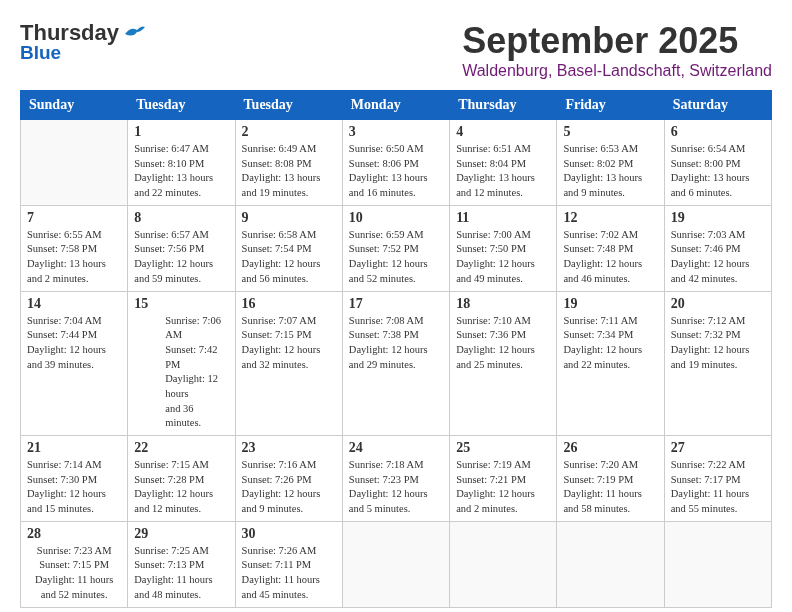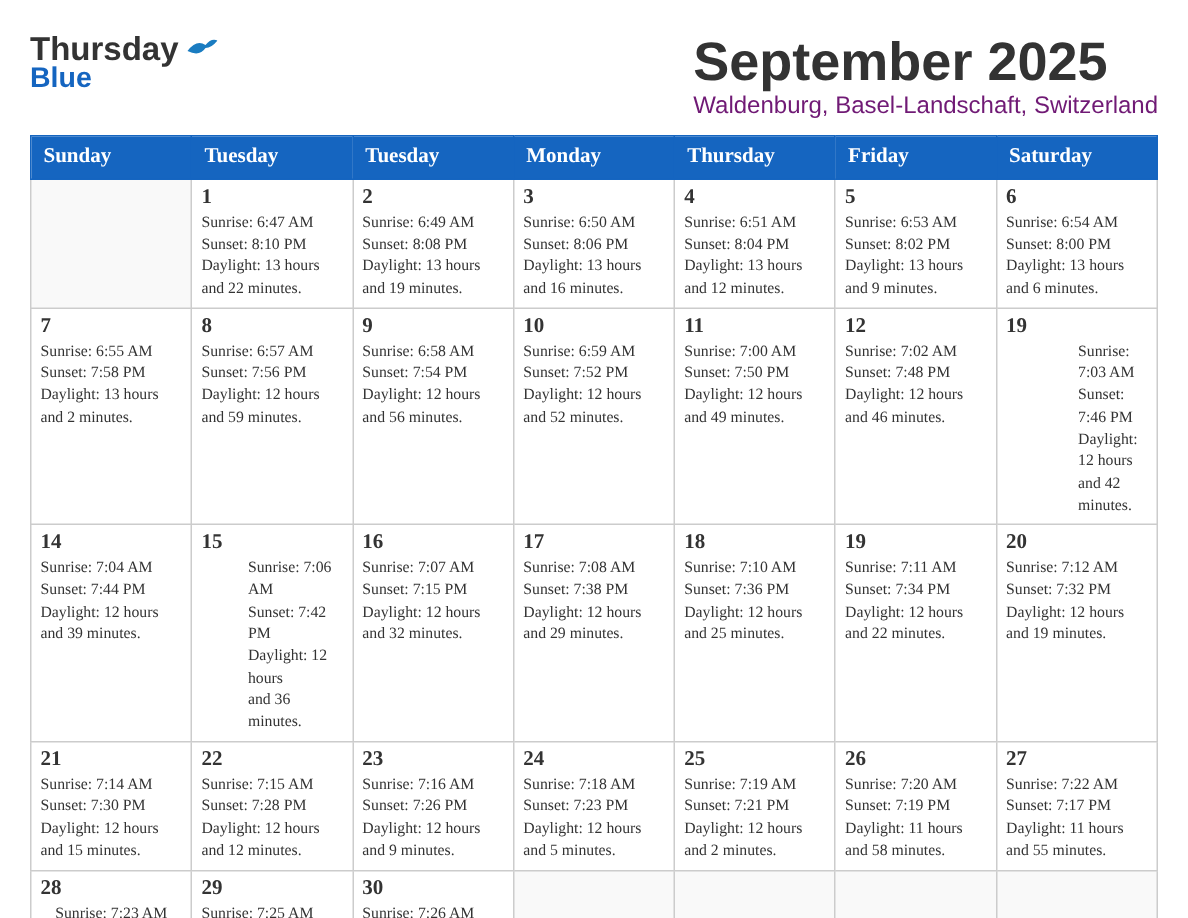--- a/index.html
+++ b/index.html
@@ -192,21 +192,21 @@
         </td>
         <td>
           <span class="day-number">12</span>
           <div class="cell-content" style="white-space: pre-line;">Sunrise: 7:02 AM
 Sunset: 7:48 PM
 Daylight: 12 hours
 and 46 minutes.</div>
         </td>
         <td>
           <span class="day-number">19</span>
-          <div class="cell-content" style="white-space: pre-line; margin-left: 48px;">Sunrise: 7:03 AM
+          <div class="cell-content" style="white-space: pre-line;">Sunrise: 7:03 AM
 Sunset: 7:46 PM
 Daylight: 12 hours
 and 42 minutes.</div>
         </td>
       </tr>
       <tr class="week-row">
         <td>
           <span class="day-number">14</span>
           <div class="cell-content" style="white-space: pre-line;">Sunrise: 7:04 AM
 Sunset: 7:44 PM

